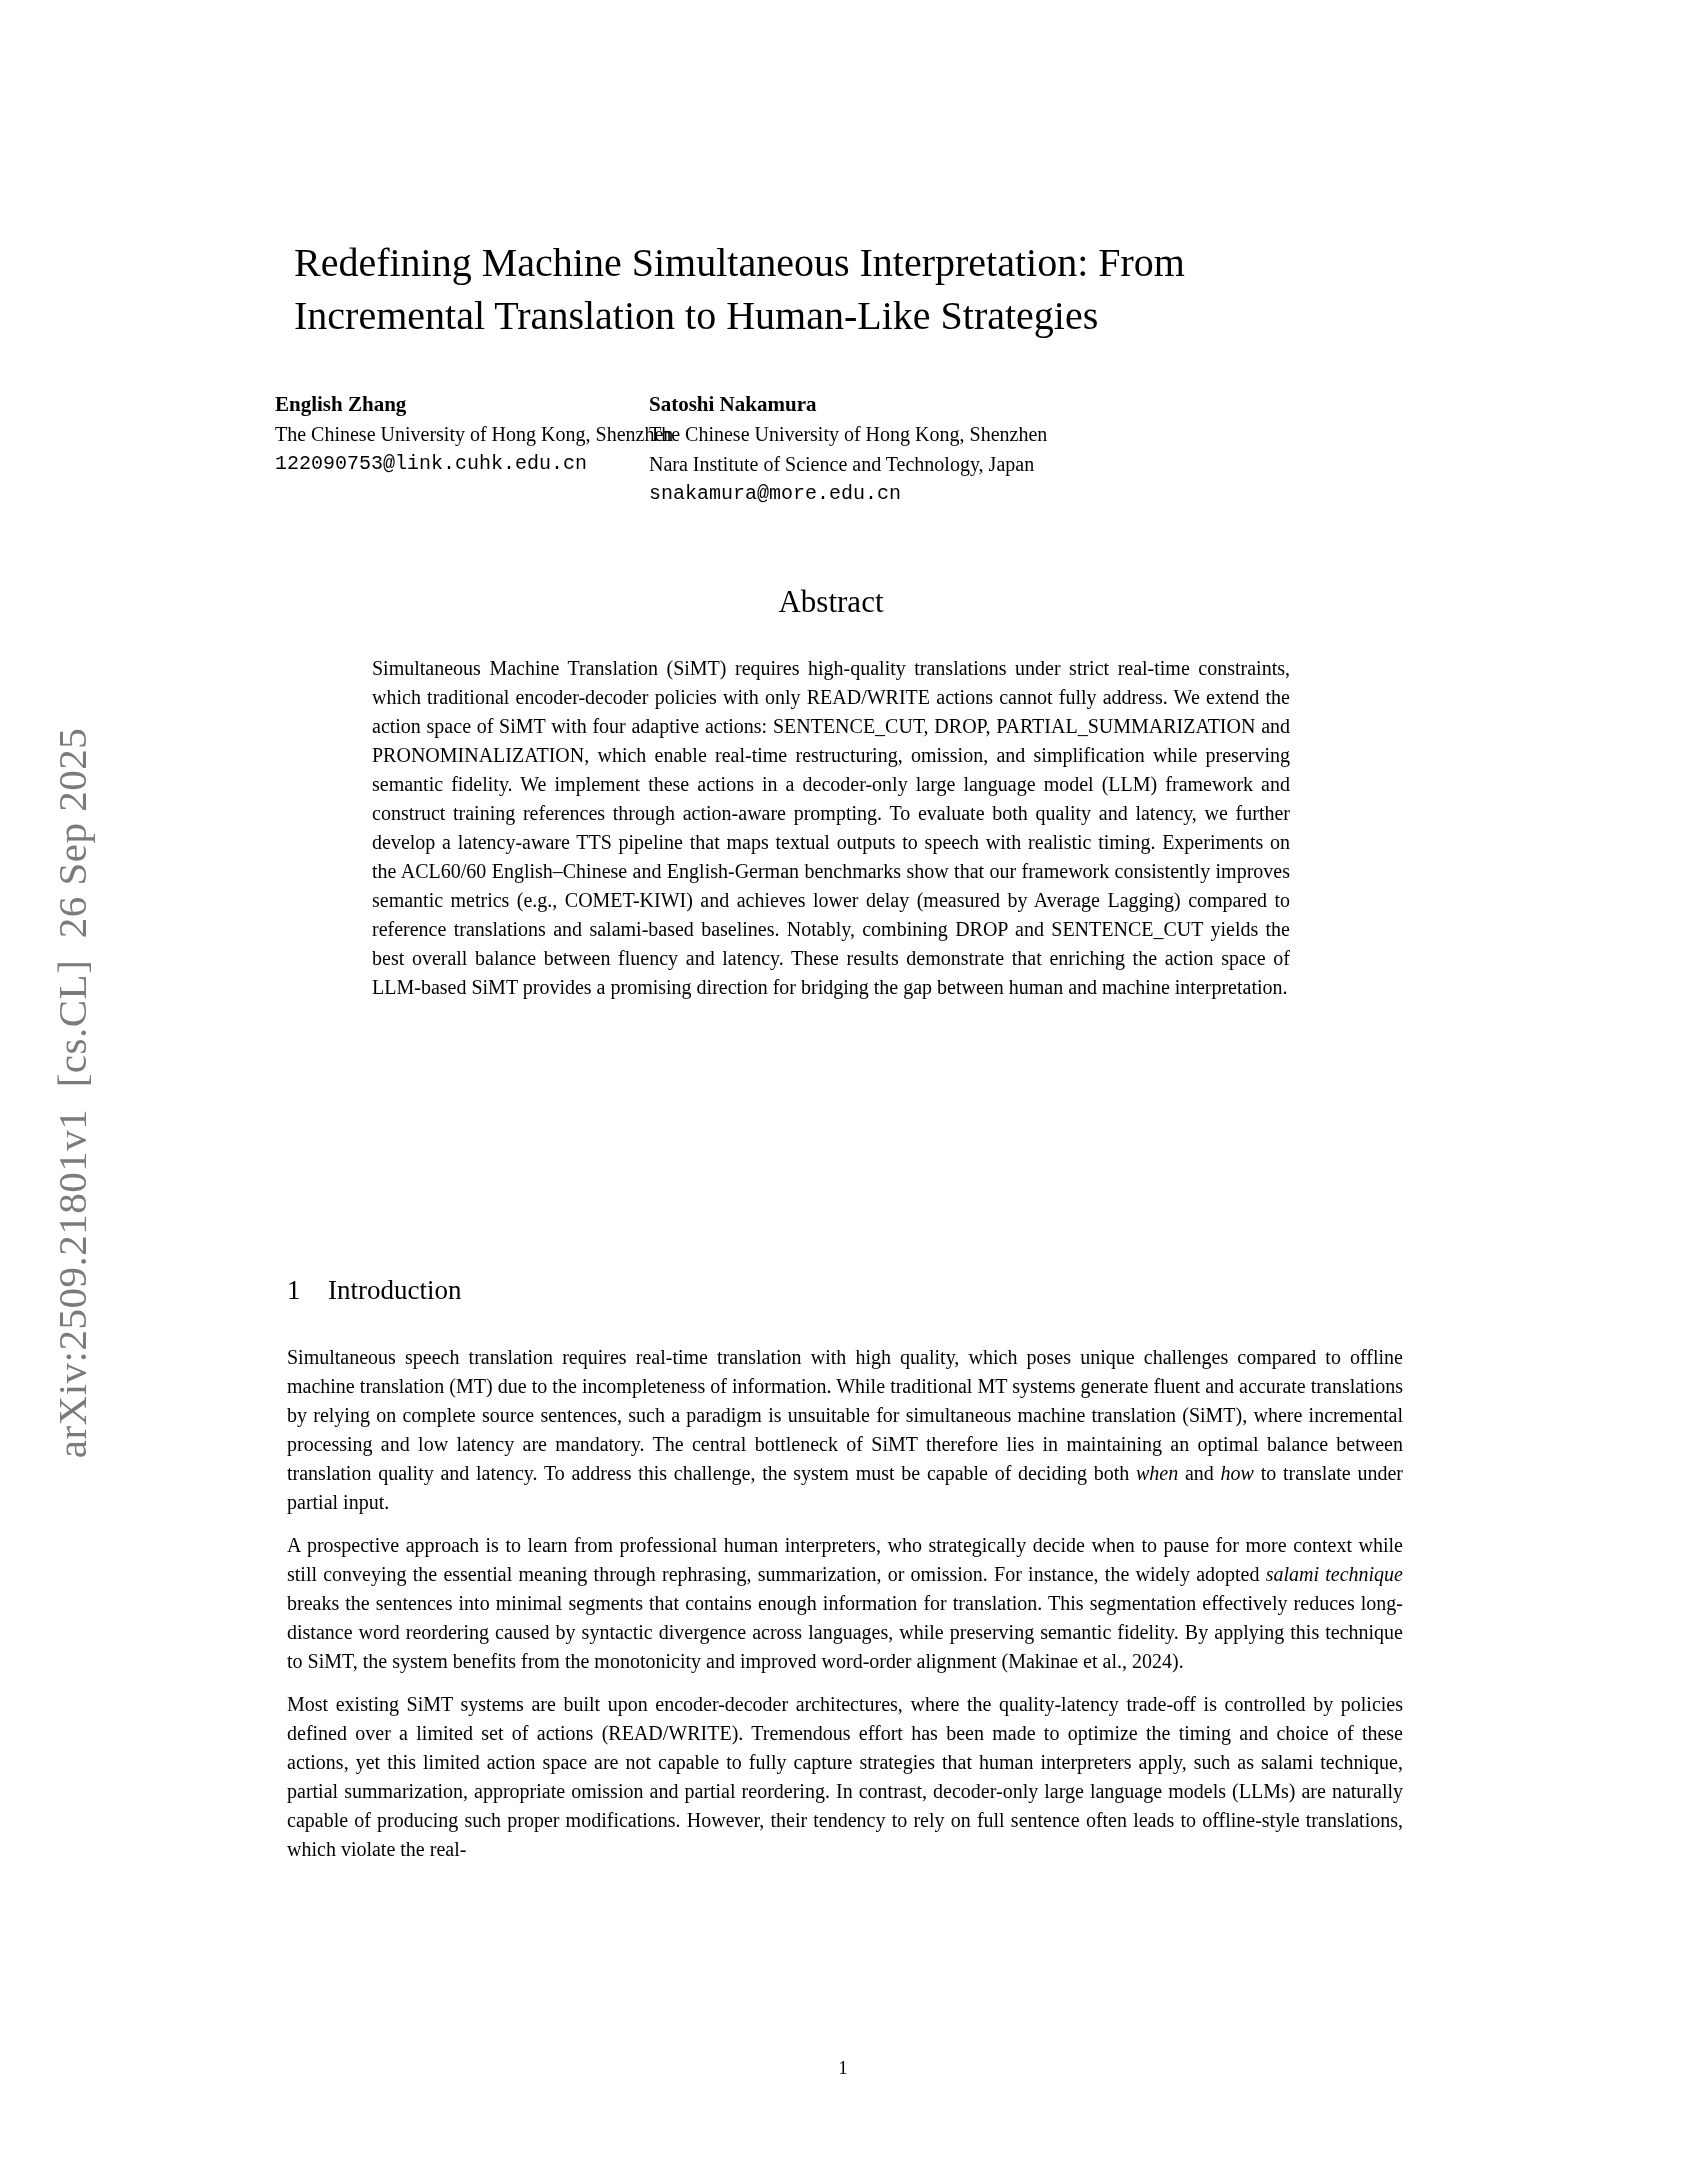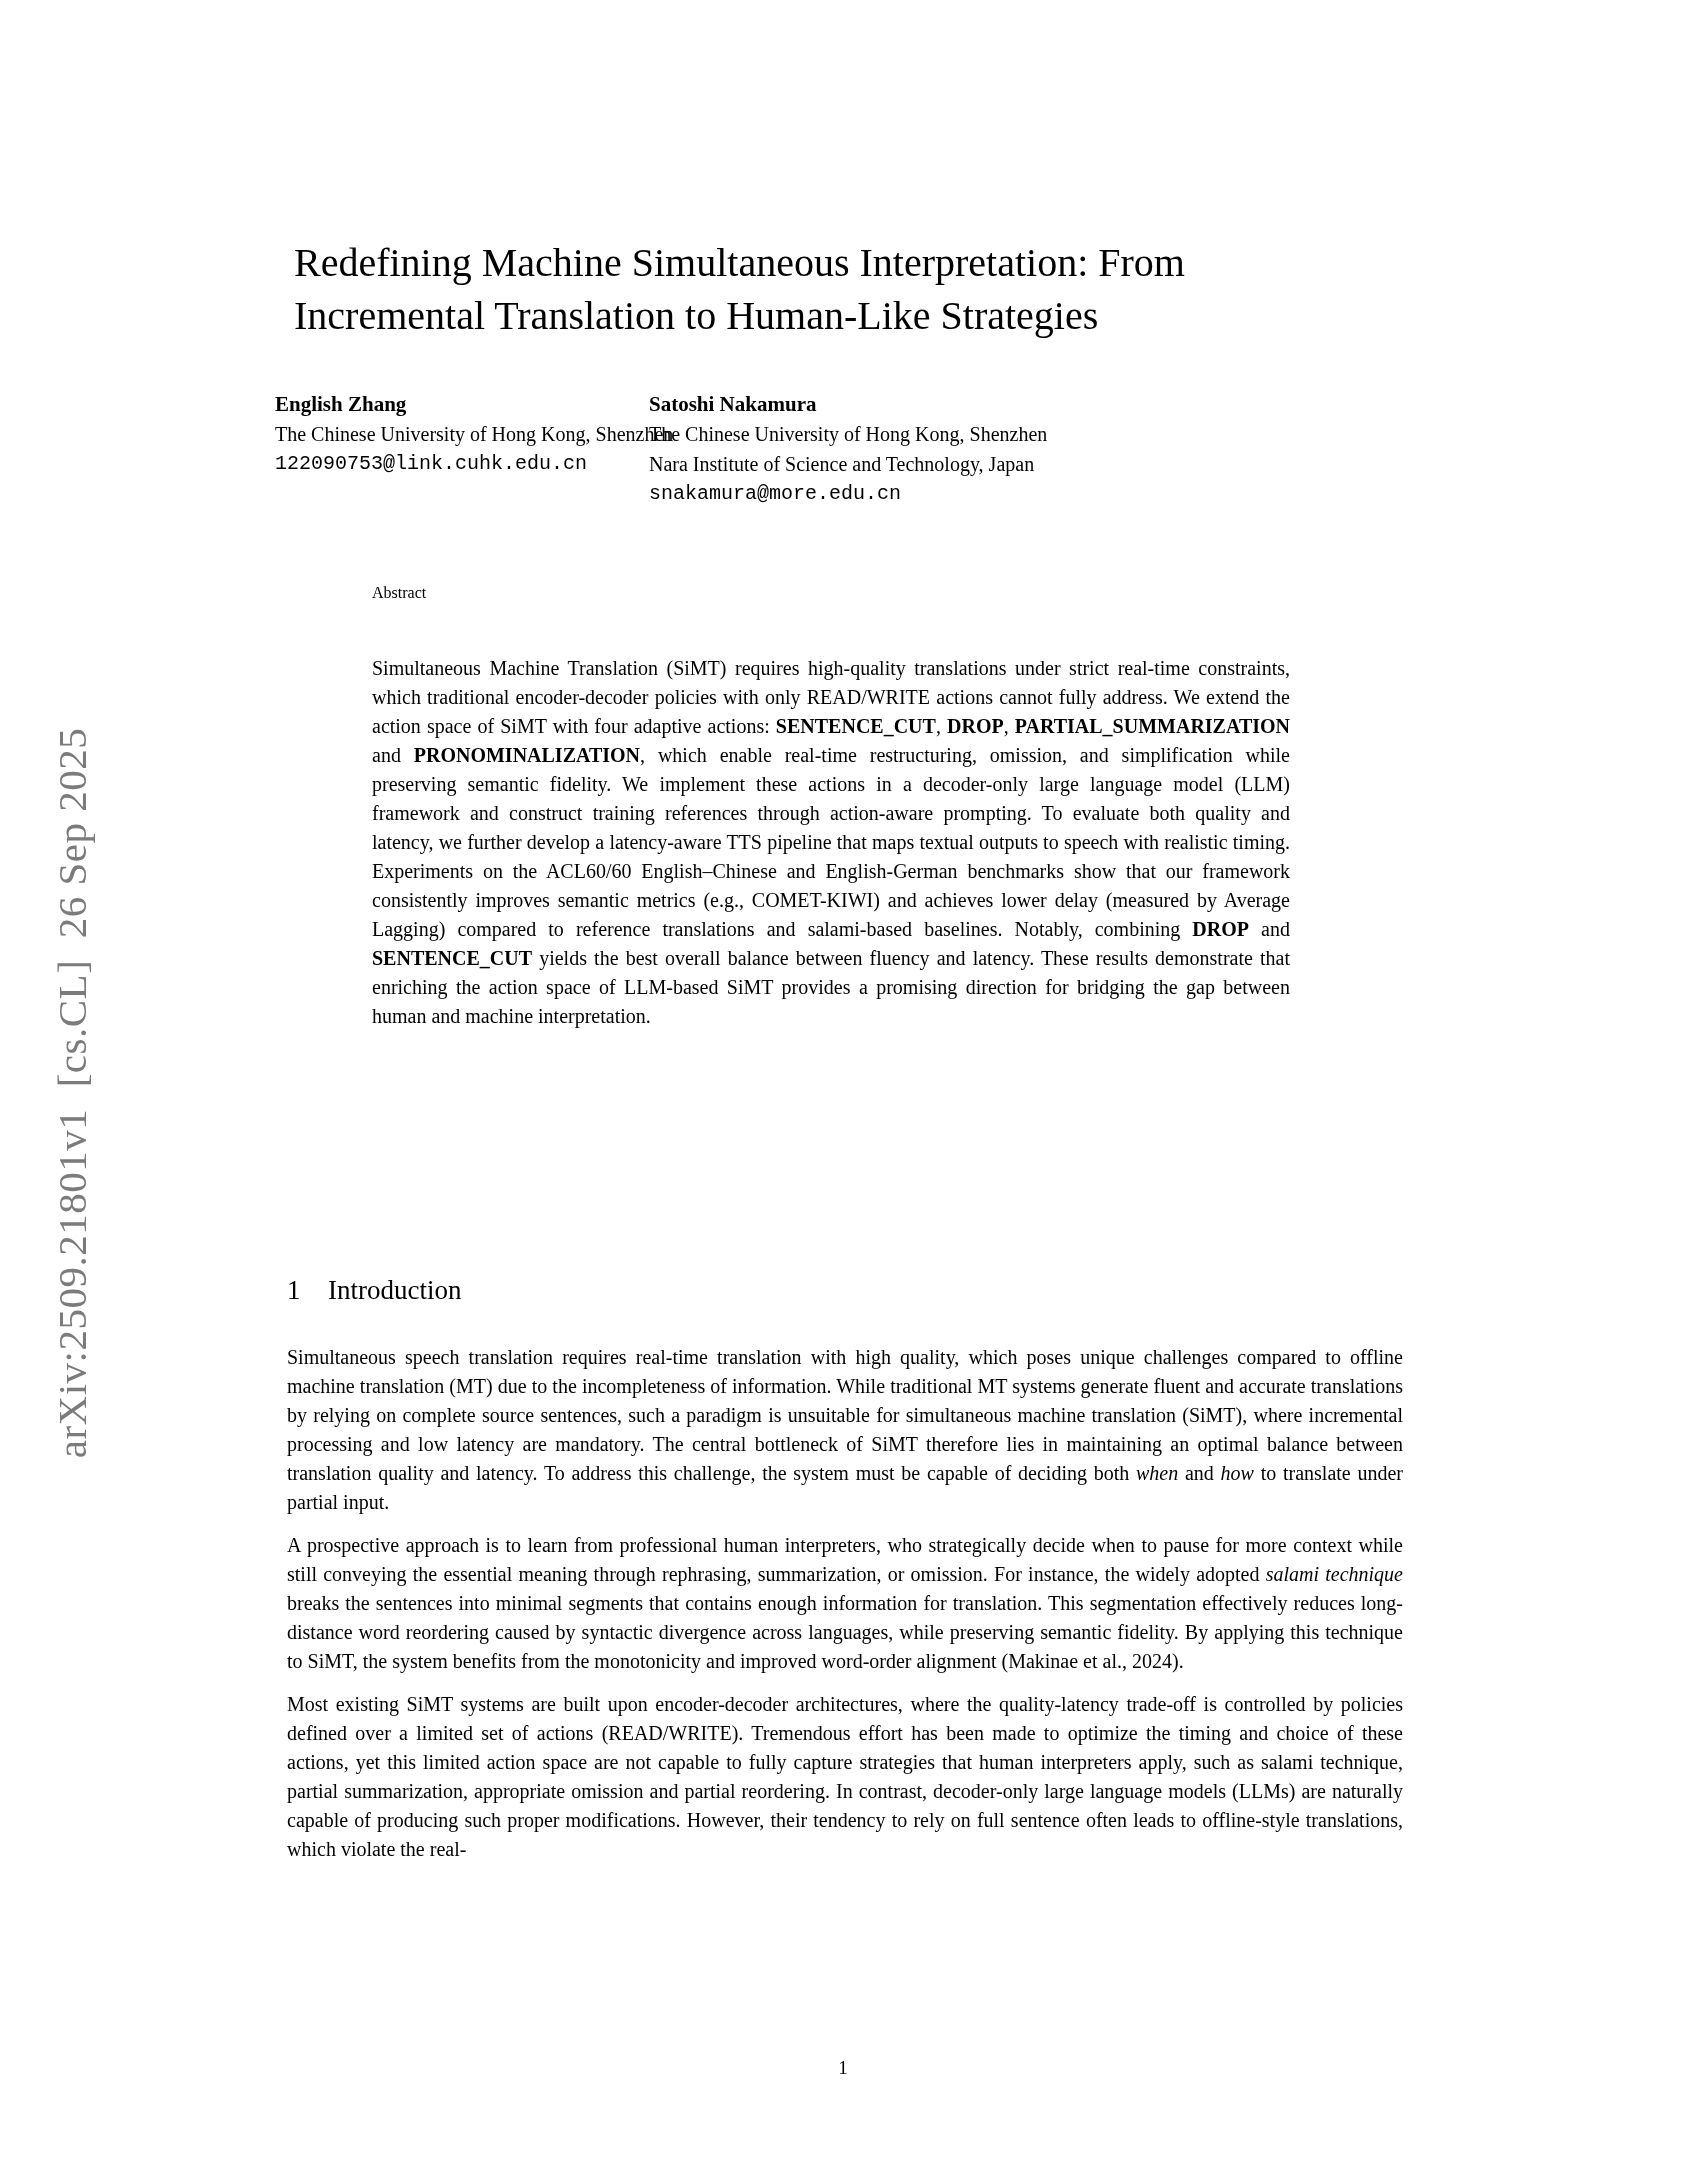--- a/index.html
+++ b/index.html
@@ -45,21 +45,22 @@
   .author-email {
     font-family: "Liberation Mono", monospace;
     font-size: 20px;
     letter-spacing: 0px;
   }
   .abstract-heading {
     position: absolute;
     left: 372px;
     top: 584px;
     width: 918px;
-    font-size: 16px;
+    text-align: center;
+    font-size: 31px;
   }
   .abstract-body {
     position: absolute;
     left: 372px;
     top: 654px;
     width: 918px;
     font-size: 20px;
     line-height: 29px;
     text-align: justify;
   }
@@ -81,21 +82,21 @@
   }
   .body-text p { margin: 0 0 13.8px 0; }
   .page-number {
     position: absolute;
     left: 0;
     top: 2057px;
     width: 1686px;
     text-align: center;
     font-size: 19px;
   }
-  .b { font-weight: bold; }
+  .b { font-weight: normal; }
   .i { font-style: italic; margin-top: 44px; }
 </style>
 </head>
 <body>
 
 <div class="page">
 
   <div class="watermark">arXiv:2509.21801v1  [cs.CL]  26 Sep 2025</div>
 
   <h1 class="title">

